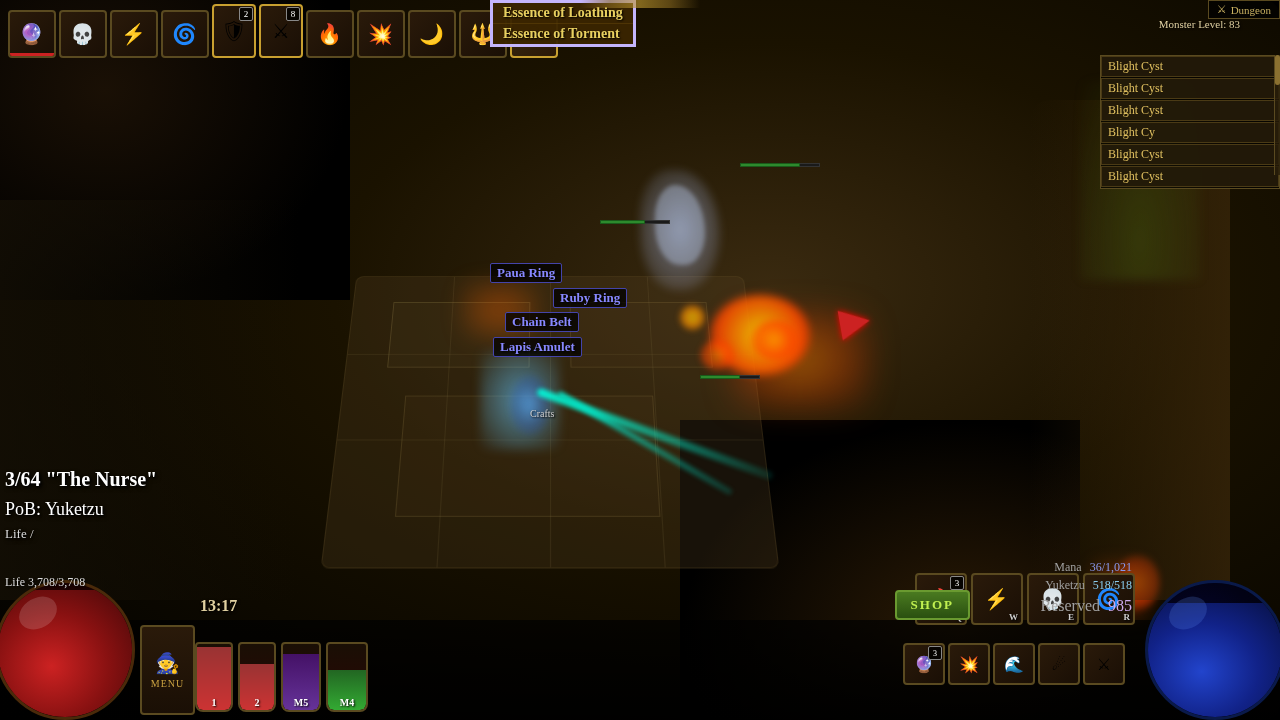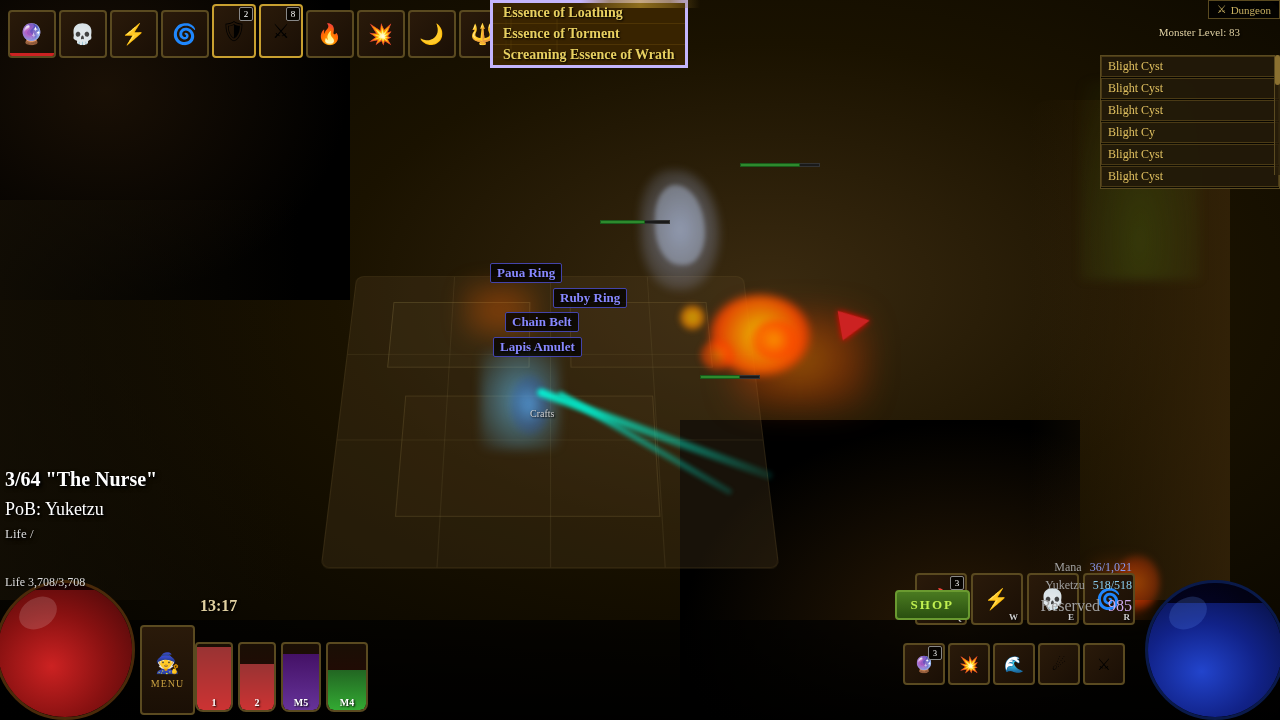--- a/index.html
+++ b/index.html
@@ -245,21 +245,20 @@
     }
 
     
     #monster-level {
       position: absolute;
       top: 18px;
       right: 40px;
       color: #e0d0a0;
       font-size: 11px;
       text-shadow: 1px 1px 2px #000;
-      margin-top: 8px;
     }
 
     
     #dungeon-badge {
       position: absolute;
       top: 0; right: 0;
       background: rgba(0,0,0,0.7);
       border: 1px solid #5a4a20;
       padding: 2px 8px;
       color: #c8b060;
@@ -746,21 +745,20 @@
     </div>
 
     <div class="skill-slot active" style="border-color:#c8a030;background:linear-gradient(135deg,#3a2a0f,#2a1808)">
       <div class="skill-slot-inner">☠</div>
     </div>
   </div>
 
   <div class="essence-tooltip">
     <div class="essence-item">Essence of Loathing</div>
     <div class="essence-item">Essence of Torment</div>
-    <div class="essence-item">Screaming Essence of Wrath</div>
   </div>
 </div>
 
 <div id="dungeon-badge">
   <span>⚔</span>
   <span>Dungeon</span>
 </div>
 
 <div id="monster-level">Monster Level: 83</div>
 

